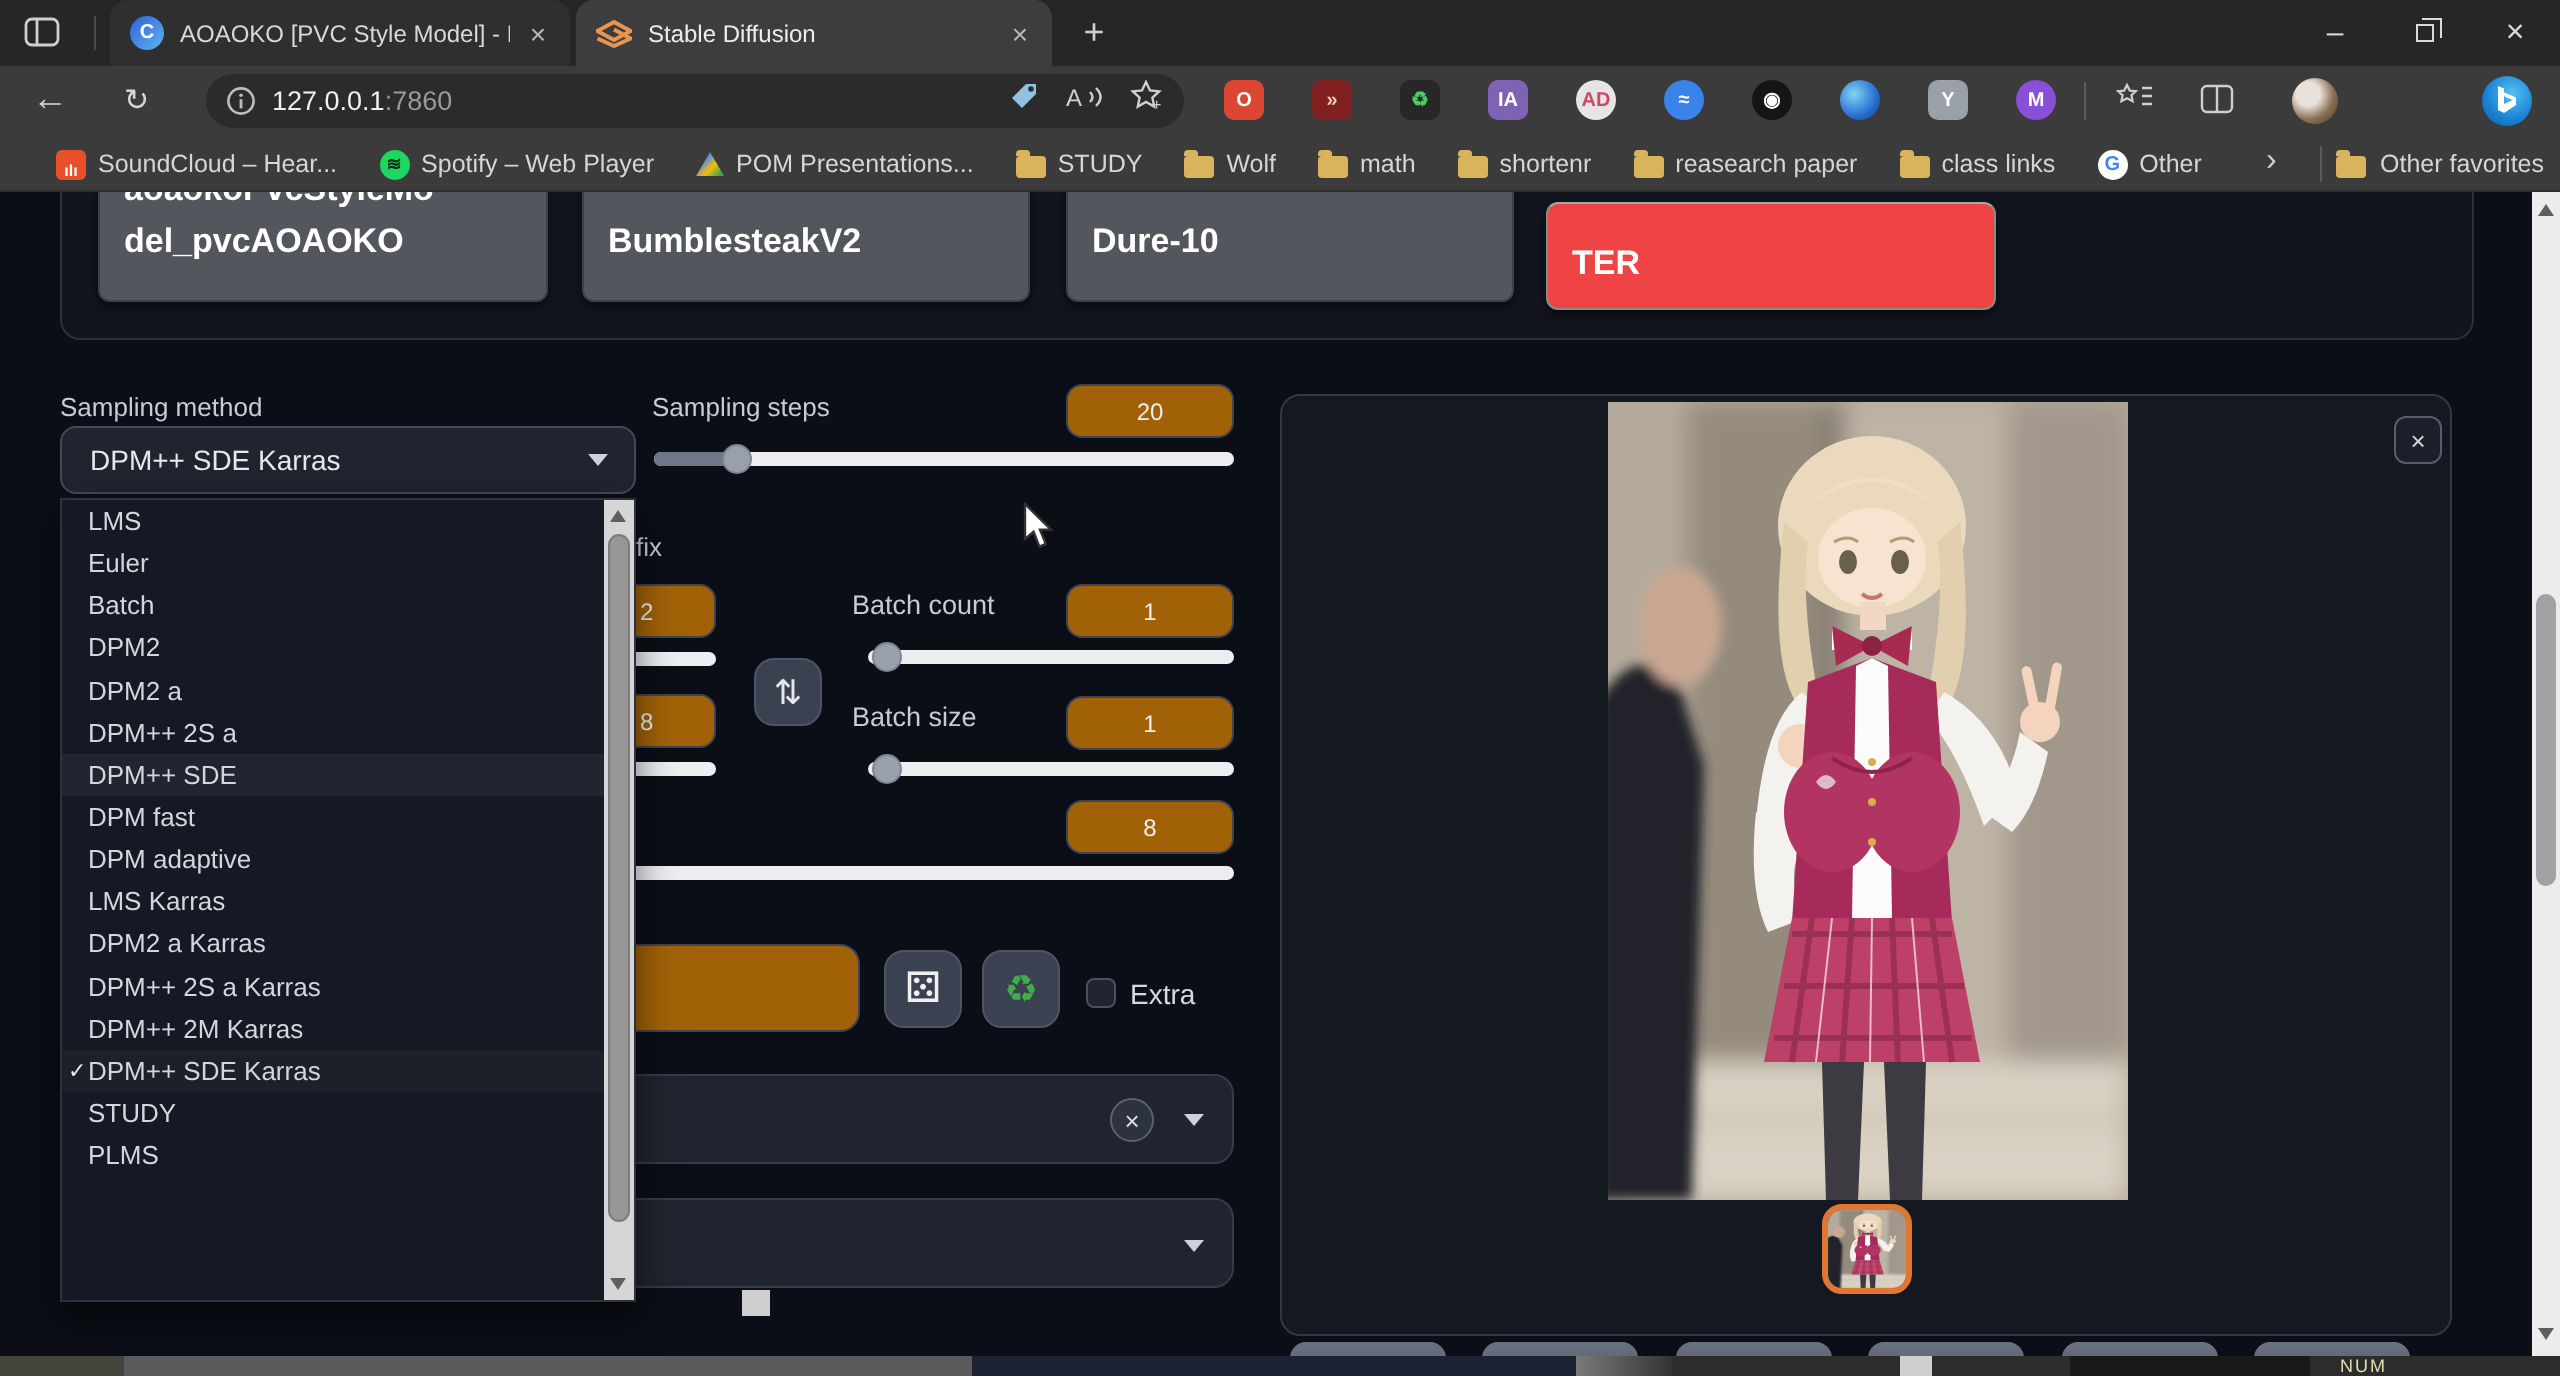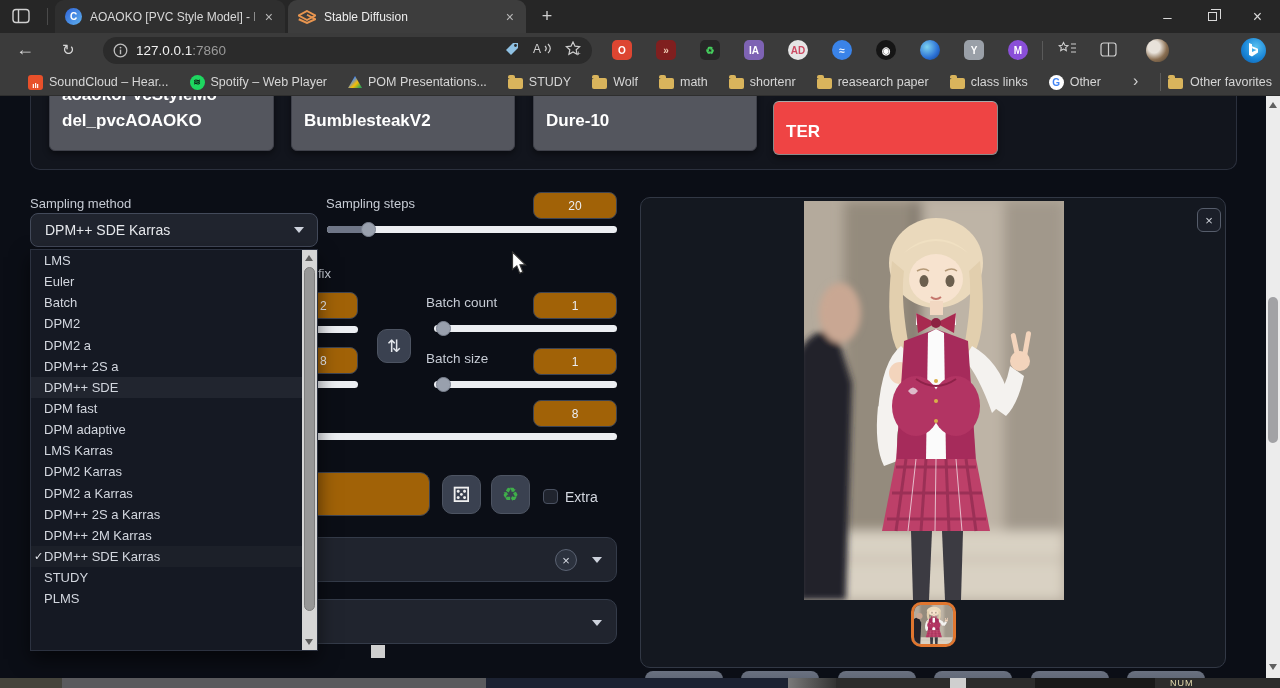--- a/index.html
+++ b/index.html
@@ -373,24 +373,20 @@
           <div class="dd-item">
             <span class="chk"></span>
             <span>DPM adaptive</span>
           </div>
           <div class="dd-item">
             <span class="chk"></span>
             <span>LMS Karras</span>
           </div>
           <div class="dd-item">
             <span class="chk"></span>
-            <span>DPM2 Karras</span>
-          </div>
-          <div class="dd-item">
-            <span class="chk"></span>
             <span>DPM2 a Karras</span>
           </div>
           <div class="dd-item">
             <span class="chk"></span>
             <span>DPM++ 2S a Karras</span>
           </div>
           <div class="dd-item">
             <span class="chk"></span>
             <span>DPM++ 2M Karras</span>
           </div>

